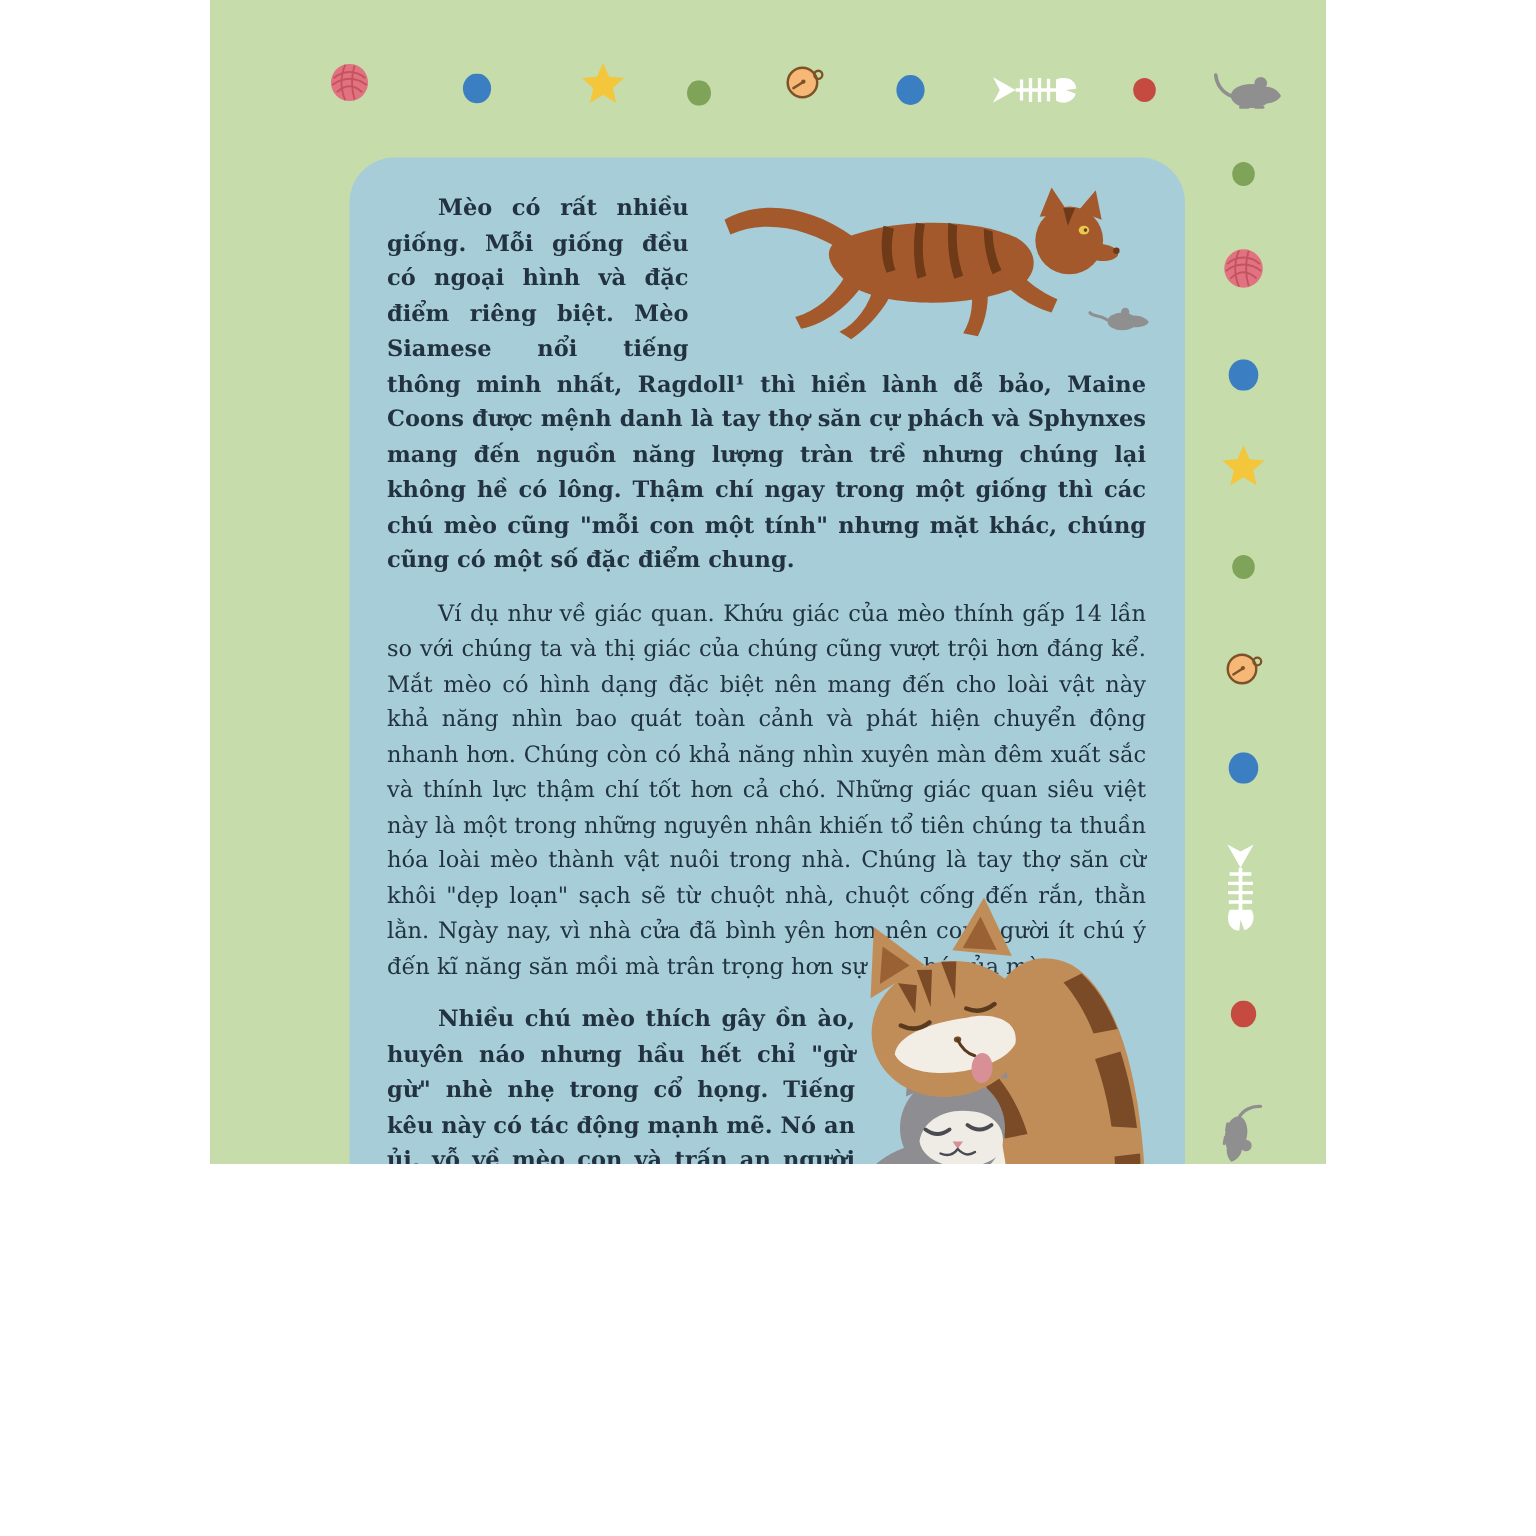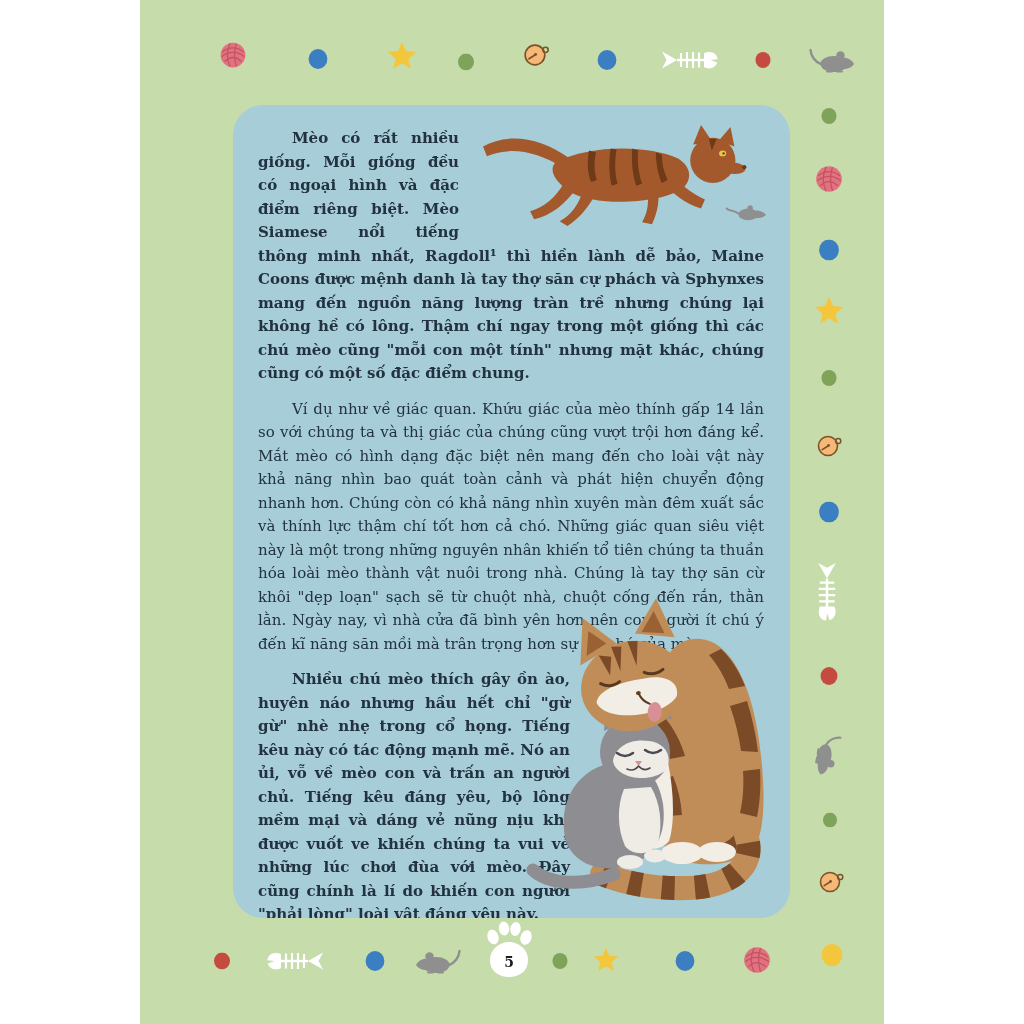--- a/index.html
+++ b/index.html
@@ -1,16 +1,16 @@
 <!DOCTYPE html>
 <html style="--page-bg: #ffffff; --band-green: #c6dcab; --panel-blue: #a7cdd8; --text-dark: #223240; --yarn-pink: #e17380; --yarn-line: #c5525f; --dot-blue: #3c7ec2; --dot-green: #80a35a; --dot-red: #c54a40; --dot-yellow: #f3c63b; --star-yellow: #f3c63b; --bell-orange: #f6b877; --bell-stroke: #7d5226; --white: #ffffff; --mouse-gray: #8f8f8f; --cat-brown: #a3592b; --cat-brown-dark: #6e3a18; --cat-eye-yellow: #e8c84a; --tabby-body: #c08d58; --tabby-stripe: #7b4a26; --tabby-inner-ear: #9a6234; --tabby-white: #f2eee6; --kitten-gray: #8d8d92; --kitten-white: #efece6; --nose-pink: #d98f96;"><head>
 <meta charset="utf-8">
 <style>
   html,body{margin:0;padding:0;}
-  .page{position:relative;width:1024px;height:1024px;background:var(--page-bg,#fff);overflow:hidden;
+  .page{position:relative;width:1024px;height:776px;background:var(--page-bg,#fff);overflow:hidden;
         font-family:"DejaVu Serif", serif;}
   .band{position:absolute;left:140px;top:0;width:744px;height:1024px;background:var(--band-green,#c6dcab);}
   .panel{position:absolute;left:233px;top:105px;width:557px;height:813px;border-radius:30px;
          background:var(--panel-blue,#a7cdd8);box-sizing:border-box;padding:22px 26px 16px 25px;overflow:hidden;}
   .para{font-size:15px;line-height:23.5px;color:var(--text-dark,#223240);text-align:justify;
         text-indent:34px;margin:0 0 12px 0;}
   .b{font-weight:700;}
   .cat1-float{float:right;width:295px;height:104px;margin:-6px 0 4px 10px;position:relative;}
   .cat1-float svg{position:absolute;right:-4px;top:0;}
   .col-narrow{width:312px;}

